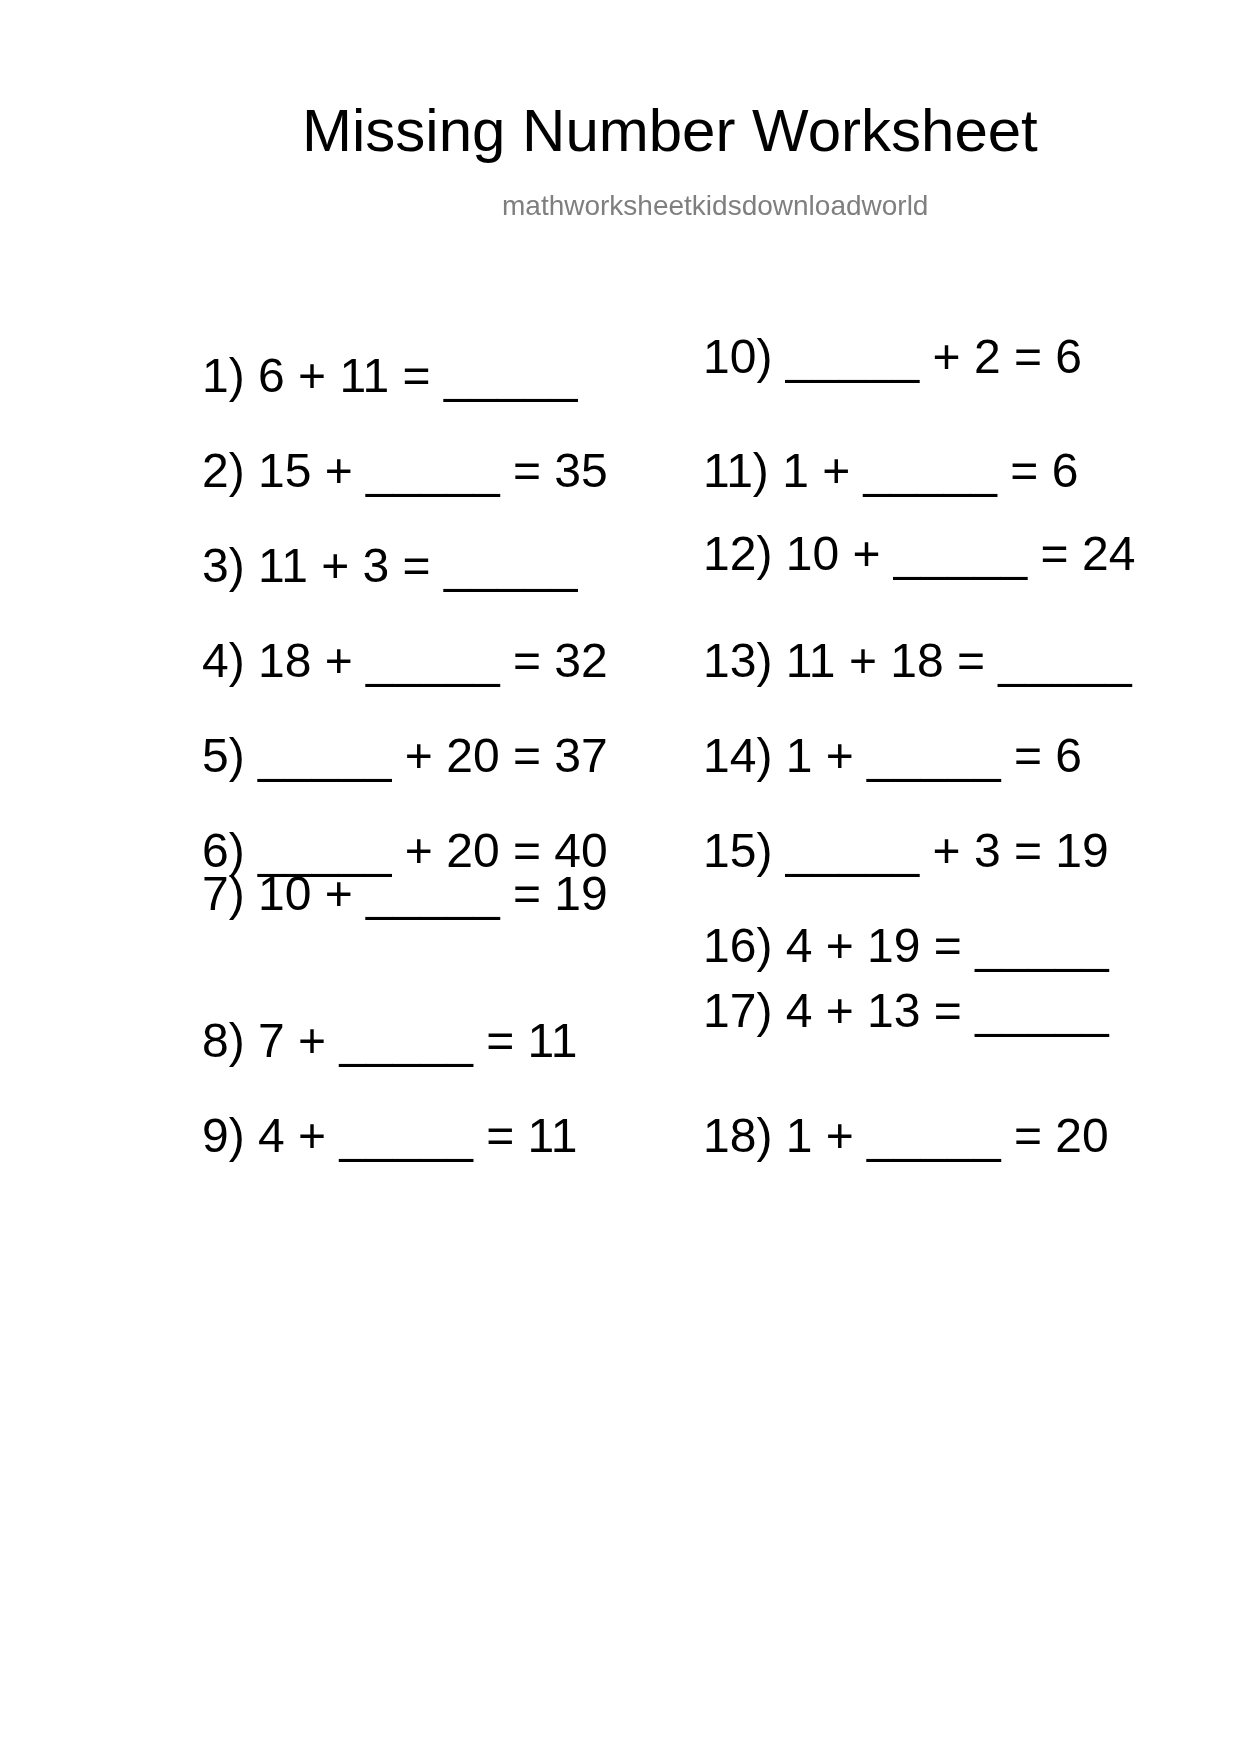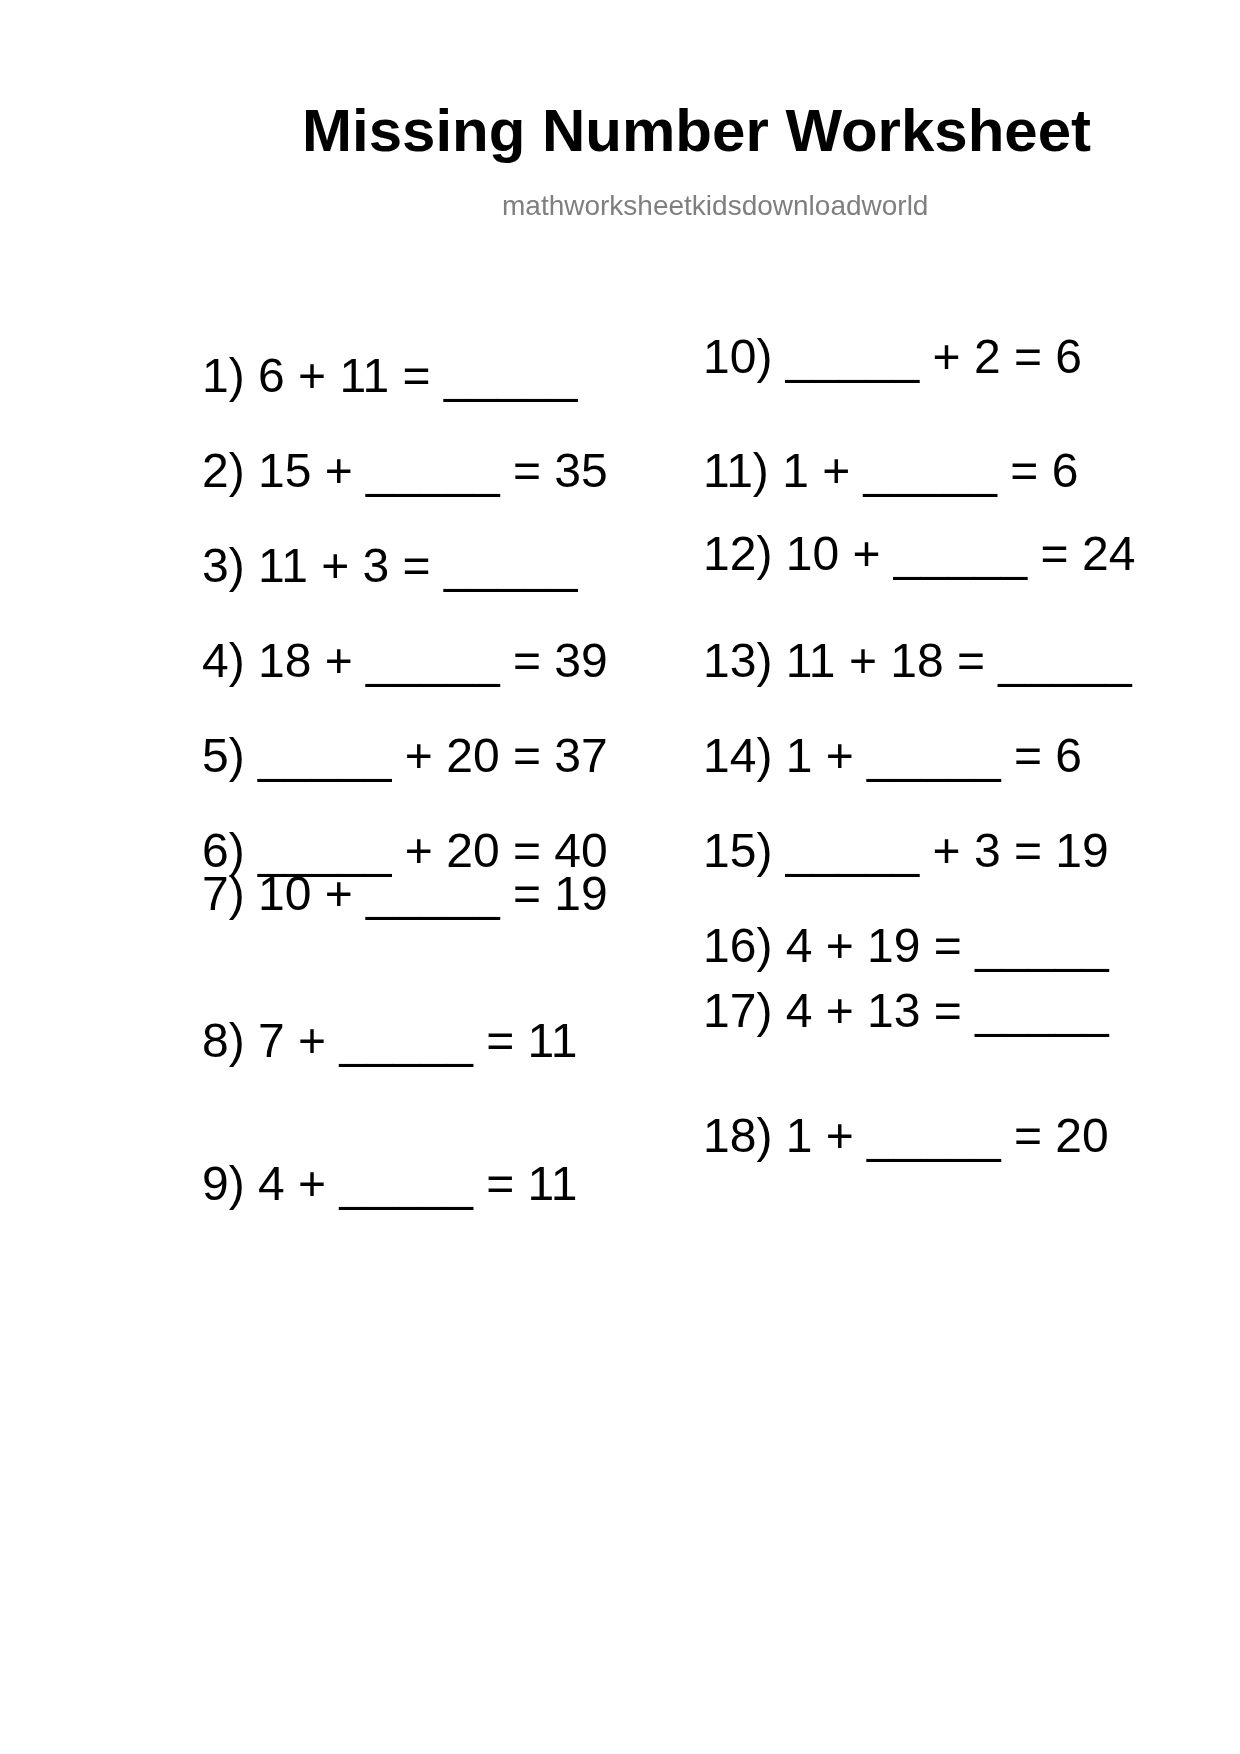--- a/index.html
+++ b/index.html
@@ -16,21 +16,21 @@
       color: #000000;
     }
     .title {
       position: absolute;
       left: 302px;
       top: 96px;
       font-size: 60px;
       line-height: 70px;
       white-space: nowrap;
       margin: 0;
-      font-weight: bold;
+      font-weight: normal;
     }
     .subtitle {
       position: absolute;
       left: 502px;
       top: 181px;
       font-size: 28px;
       line-height: 50px;
       color: #7f7f7f;
       white-space: nowrap;
     }
@@ -52,26 +52,26 @@
 </head>
 <body>
 
 <h1 class="title">Missing Number Worksheet</h1>
 <div class="subtitle">mathworksheetkidsdownloadworld</div>
 
 <div class="column col-left">
   <div class="problem" style="top:348px">1) 6 + 11 = _____</div>
   <div class="problem" style="top:443px">2) 15 + _____ = 35</div>
   <div class="problem" style="top:538px">3) 11 + 3 = _____</div>
-  <div class="problem" style="top:633px">4) 18 + _____ = 39</div>
+  <div class="problem" style="top:633px">4) 18 + _____ = 32</div>
   <div class="problem" style="top:728px">5) _____ + 20 = 37</div>
   <div class="problem" style="top:823px">6) _____ + 20 = 40</div>
   <div class="problem" style="top:866px">7) 10 + _____ = 19</div>
   <div class="problem" style="top:1013px">8) 7 + _____ = 11</div>
-  <div class="problem" style="top:1156px">9) 4 + _____ = 11</div>
+  <div class="problem" style="top:1108px">9) 4 + _____ = 11</div>
 </div>
 
 <div class="column col-right">
   <div class="problem" style="top:329px">10) _____ + 2 = 6</div>
   <div class="problem" style="top:443px">11) 1 + _____ = 6</div>
   <div class="problem" style="top:526px">12) 10 + _____ = 24</div>
   <div class="problem" style="top:633px">13) 11 + 18 = _____</div>
   <div class="problem" style="top:728px">14) 1 + _____ = 6</div>
   <div class="problem" style="top:823px">15) _____ + 3 = 19</div>
   <div class="problem" style="top:918px">16) 4 + 19 = _____</div>

